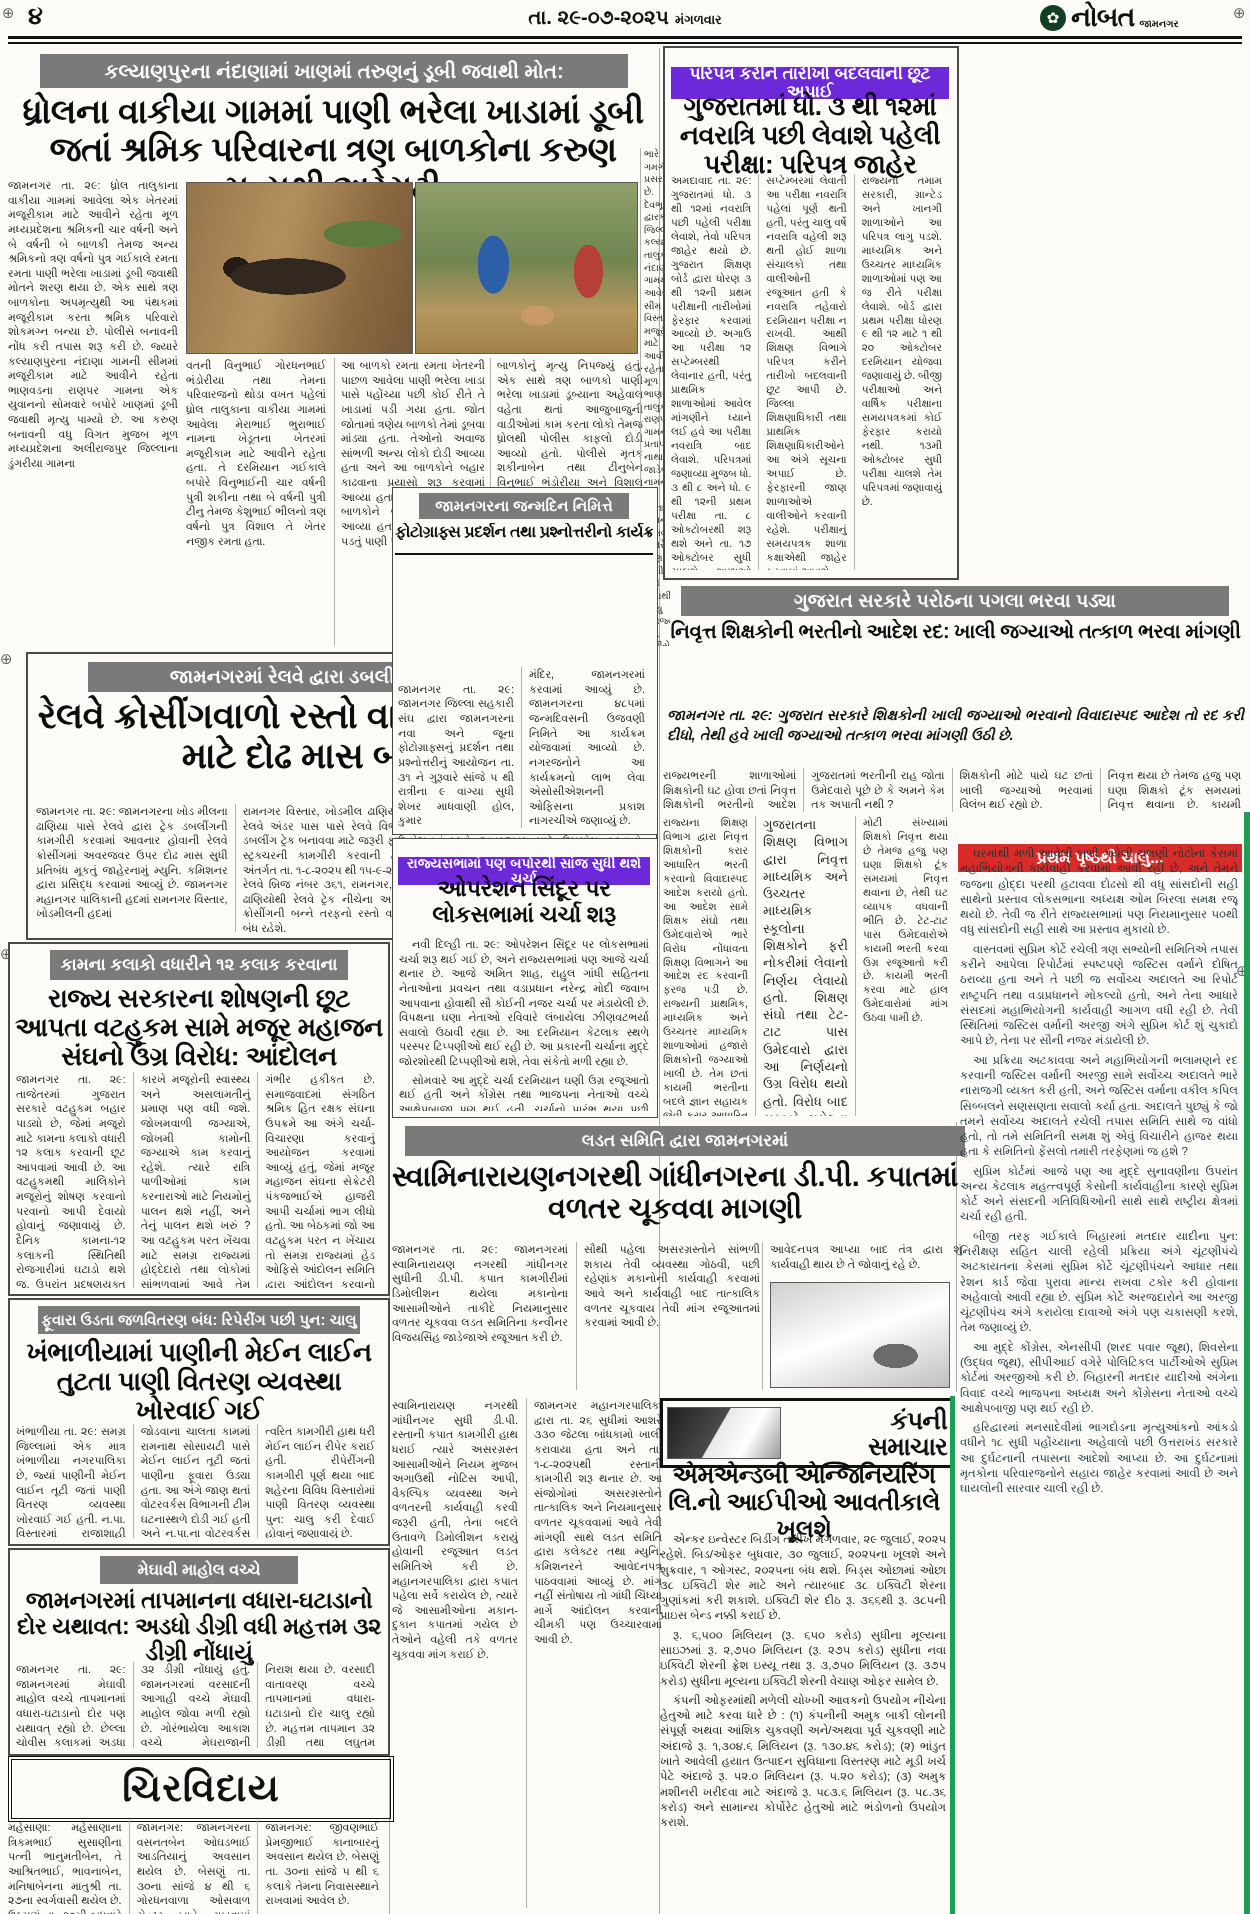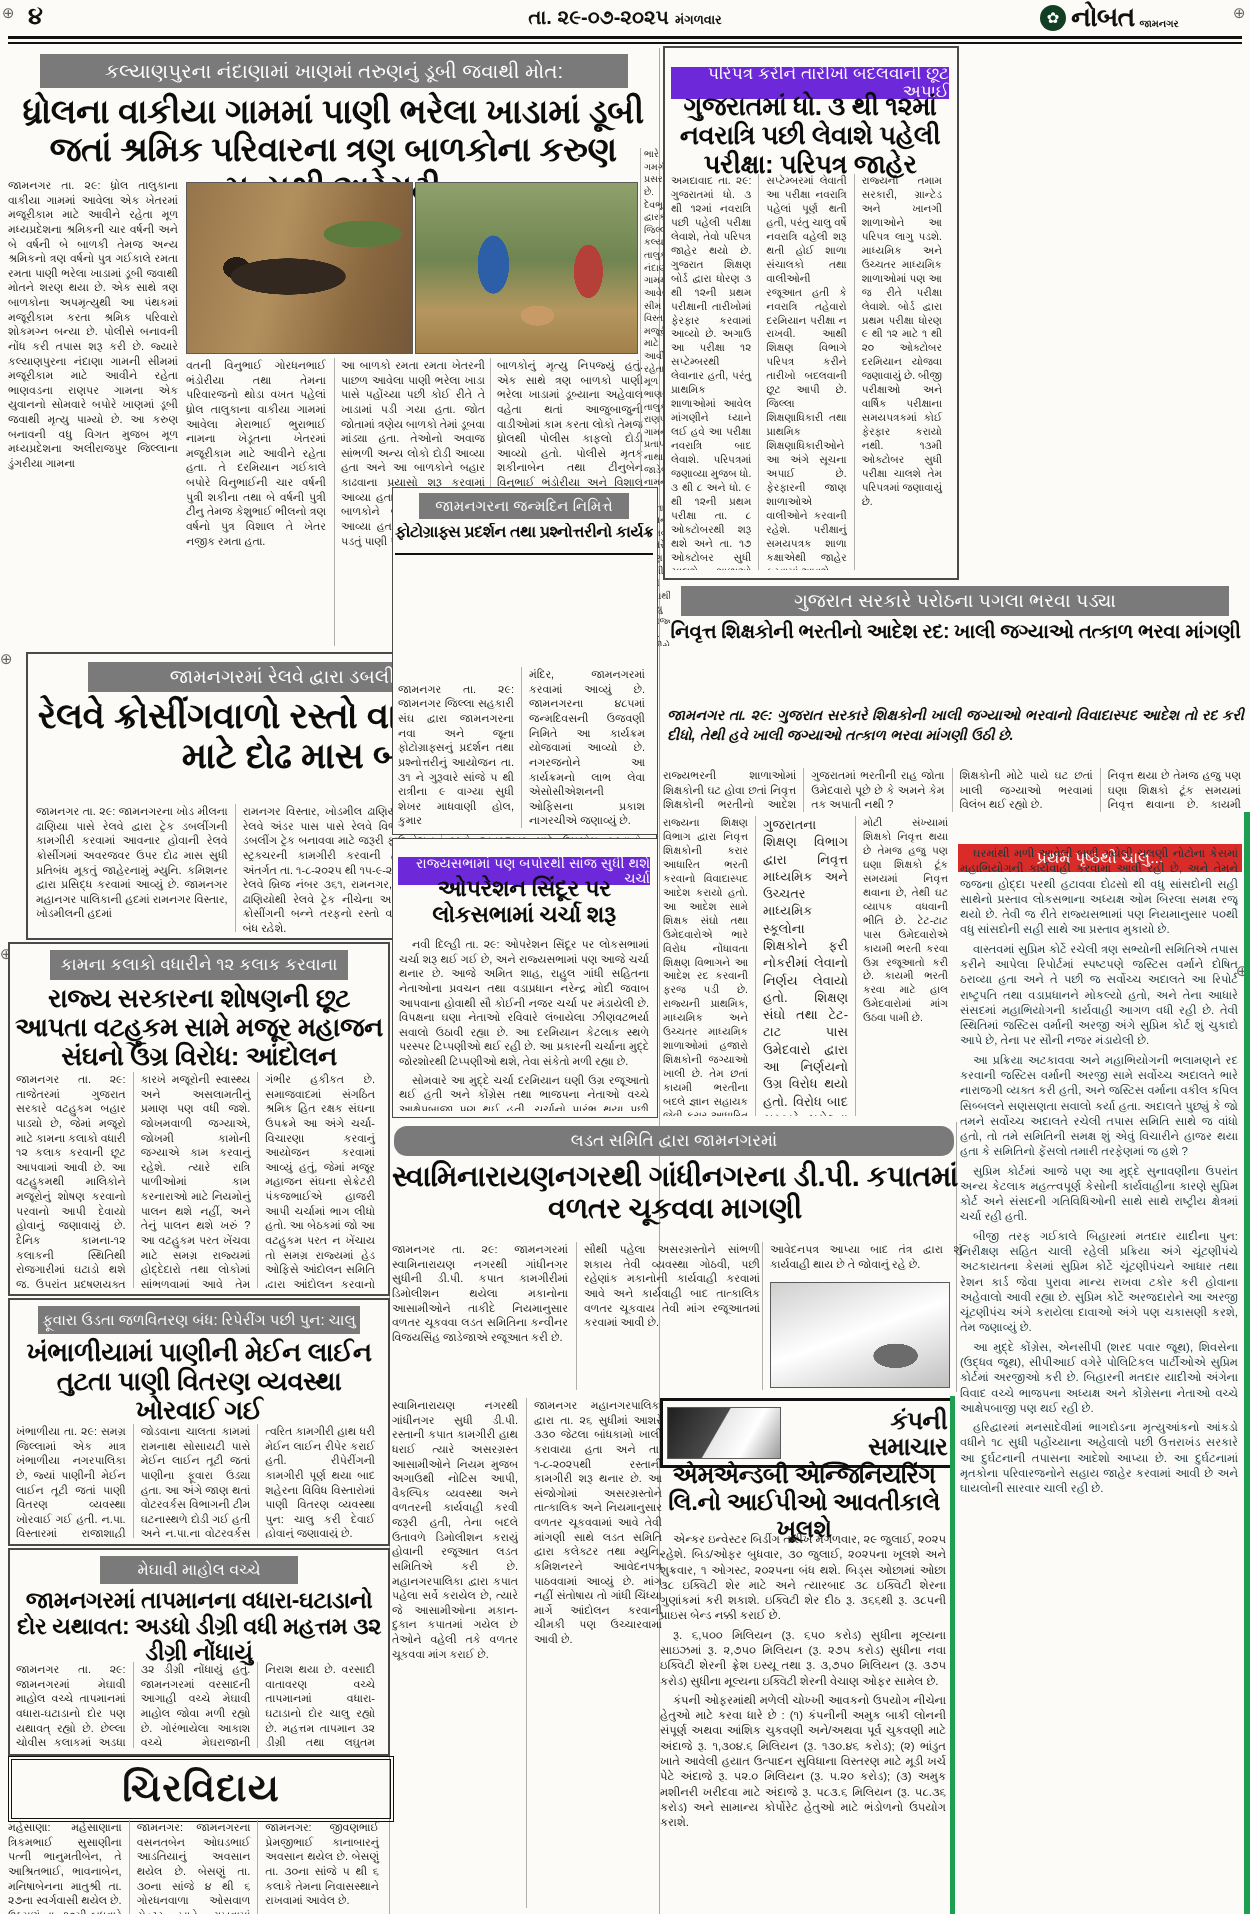--- a/index.html
+++ b/index.html
@@ -11,21 +11,21 @@
   .pagenum{font-size:24px;font-weight:bold;}
   .datebar{font-size:20px;font-weight:bold;white-space:nowrap;}
   .dayname{font-size:13px;font-weight:bold;margin-left:6px;}
   .masthead{display:flex;align-items:center;gap:5px;}
   .mast-icon{width:26px;height:26px;border-radius:50%;background:#123f23;color:#fff;
              display:flex;align-items:center;justify-content:center;font-size:15px;}
   .mast-name{font-size:27px;font-weight:900;letter-spacing:-1px;}
   .mast-sub{font-size:10px;font-weight:bold;align-self:flex-end;margin-bottom:3px;}
   .toprule{border-top:3px solid #111;border-bottom:2px solid #111;height:3px;}
   
-  .kicker{background:#7a7a7a;color:#fff;font-weight:normal;text-align:right;
+  .kicker{background:#7a7a7a;color:#fff;font-weight:bold;text-align:center;
           display:flex;align-items:center;justify-content:center;line-height:1.05;}
   .kicker.dark{background:#6d28d9;margin-top:13px;}
   .kicker.red{background:#d92b28;margin-top:32px;}
   .headline{font-weight:900;text-align:center;line-height:1.12;letter-spacing:-0.5px;color:#0c0c0c;}
   .box{border:2px solid #4a4a4a;background:#fcfbf8;}
   .cols{display:flex;}
   .cols .col{flex:1;overflow:hidden;}
   .cols .col + .col{border-left:1px solid #b0b0b0;padding-left:7px;}
   .cols .col{padding-right:7px;}
   .btxt{font-size:11px;line-height:1.33;text-align:justify;color:#1a1a1a;overflow:hidden;}
@@ -152,21 +152,21 @@
 <section class="box abs" style="left:392px;top:838px;width:264px;height:278px;border-width:1.5px;">
   <div class="kicker dark abs" style="left:5px;top:5px;width:252px;height:28px;font-size:14px;">રાજ્યસભામાં પણ બપોરથી સાંજ સુધી થશે ચર્ચા</div>
   <div class="headline abs" style="left:2px;top:37px;width:258px;height:58px;font-size:23px;">ઓપરેશન સિંદૂર પર લોકસભામાં ચર્ચા શરૂ</div>
   <div class="btxt abs" style="left:6px;top:98px;width:250px;height:174px;">
     <p>નવી દિલ્હી તા. ૨૯: ઓપરેશન સિંદૂર પર લોકસભામાં ચર્ચા શરૂ થઈ ગઈ છે, અને રાજ્યસભામાં પણ આજે ચર્ચા થનાર છે. આજે અમિત શાહ, રાહુલ ગાંધી સહિતના નેતાઓના પ્રવચન તથા વડાપ્રધાન નરેન્દ્ર મોદી જવાબ આપવાના હોવાથી સૌ કોઈની નજર ચર્ચા પર મંડાયેલી છે. વિપક્ષના ઘણા નેતાઓ રવિવારે લંબાયેલા ઝીણવટભર્યા સવાલો ઉઠાવી રહ્યા છે. આ દરમિયાન કેટલાક સ્થળે પરસ્પર ટિપ્પણીઓ થઈ રહી છે. આ પ્રકારની ચર્ચાના મુદ્દે જોરશોરથી ટિપ્પણીઓ થશે, તેવા સંકેતો મળી રહ્યા છે.</p>
     <p>સોમવારે આ મુદ્દે ચર્ચા દરમિયાન ઘણી ઉગ્ર રજૂઆતો થઈ હતી અને કોંગ્રેસ તથા ભાજપના નેતાઓ વચ્ચે આક્ષેપબાજી પણ થઈ હતી. ચર્ચાનો પ્રારંભ થયા પછી ગૃહમાં ભારે ધમાલ મચી હતી અને બન્ને પક્ષો વચ્ચે તીવ્ર બોલાચાલી જોવા મળી હતી. રાજ્યસભામાં બપોરથી સાંજ સુધી આ ચર્ચા ચાલશે તેમ જણાવાયું છે.</p>
   </div>
 </section>
 
 <section class="abs" style="left:392px;top:1122px;width:566px;height:792px;">
-  <div class="kicker abs" style="left:2px;top:4px;width:560px;height:30px;font-size:17px;border-radius:13px;">લડત સમિતિ દ્વારા જામનગરમાં</div>
+  <div class="kicker abs" style="left:13px;top:4px;width:560px;height:30px;font-size:17px;">લડત સમિતિ દ્વારા જામનગરમાં</div>
   <div class="headline abs" style="left:0;top:38px;width:566px;height:78px;font-size:29px;">સ્વામિનારાયણનગરથી ગાંધીનગરના ડી.પી. કપાતમાં વળતર ચૂકવવા માગણી</div>
   <div class="btxt abs" style="left:0;top:120px;width:176px;height:148px;">જામનગર તા. ૨૯: જામનગરમાં સ્વામિનારાયણ નગરથી ગાંધીનગર સુધીની ડી.પી. કપાત કામગીરીમાં ડિમોલીશન થયેલા મકાનોના આસામીઓને તાકીદે નિયમાનુસાર વળતર ચૂકવવા લડત સમિતિના કન્વીનર વિજયસિંહ જાડેજાએ રજૂઆત કરી છે.</div>
   <div class="btxt abs" style="left:184px;top:120px;width:176px;height:148px;border-left:1px solid #b0b0b0;padding-left:7px;">સૌથી પહેલા અસરગ્રસ્તોને સાંભળી શકાય તેવી વ્યવસ્થા ગોઠવી, પછી રહેણાંક મકાનોની કાર્યવાહી કરવામાં આવે અને કાર્યવાહી બાદ તાત્કાલિક વળતર ચૂકવાય તેવી માંગ રજૂઆતમાં કરવામાં આવી છે.</div>
   <div class="abs" style="left:370px;top:120px;width:192px;height:148px;border-left:1px solid #b0b0b0;padding-left:7px;">
     <div class="btxt" style="height:36px;">આવેદનપત્ર આપ્યા બાદ તંત્ર દ્વારા શું કાર્યવાહી થાય છે તે જોવાનું રહે છે.</div>
     <div class="photo photo-docs" style="width:178px;height:104px;margin-top:4px;"></div>
   </div>
   <div class="btxt abs" style="left:0;top:276px;width:126px;height:510px;">સ્વામિનારાયણ નગરથી ગાંધીનગર સુધી ડી.પી. રસ્તાની કપાત કામગીરી હાથ ધરાઈ ત્યારે અસરગ્રસ્ત આસામીઓને નિયમ મુજબ અગાઉથી નોટિસ આપી, વૈકલ્પિક વ્યવસ્થા અને વળતરની કાર્યવાહી કરવી જરૂરી હતી, તેના બદલે ઉતાવળે ડિમોલીશન કરાયું હોવાની રજૂઆત લડત સમિતિએ કરી છે. મહાનગરપાલિકા દ્વારા કપાત પહેલા સર્વે કરાયેલ છે, ત્યારે જે આસામીઓના મકાન-દુકાન કપાતમાં ગયેલ છે તેઓને વહેલી તકે વળતર ચૂકવવા માંગ કરાઈ છે.</div>
   <div class="btxt abs" style="left:134px;top:276px;width:128px;height:510px;border-left:1px solid #b0b0b0;padding-left:7px;">જામનગર મહાનગરપાલિકા દ્વારા તા. ૨૬ સુધીમાં આશરે ૩૩૦ જેટલા બાંધકામો ખાલી કરાવાયા હતા અને તા. ૧-૮-૨૦૨૫થી રસ્તાની કામગીરી શરૂ થનાર છે. આ સંજોગોમાં અસરગ્રસ્તોને તાત્કાલિક અને નિયમાનુસાર વળતર ચૂકવવામાં આવે તેવી માંગણી સાથે લડત સમિતિ દ્વારા કલેક્ટર તથા મ્યુનિ. કમિશનરને આવેદનપત્ર પાઠવવામાં આવ્યું છે. માંગ નહીં સંતોષાય તો ગાંધી ચિંધ્યા માર્ગે આંદોલન કરવાની ચીમકી પણ ઉચ્ચારવામાં આવી છે.</div>
 </section>

